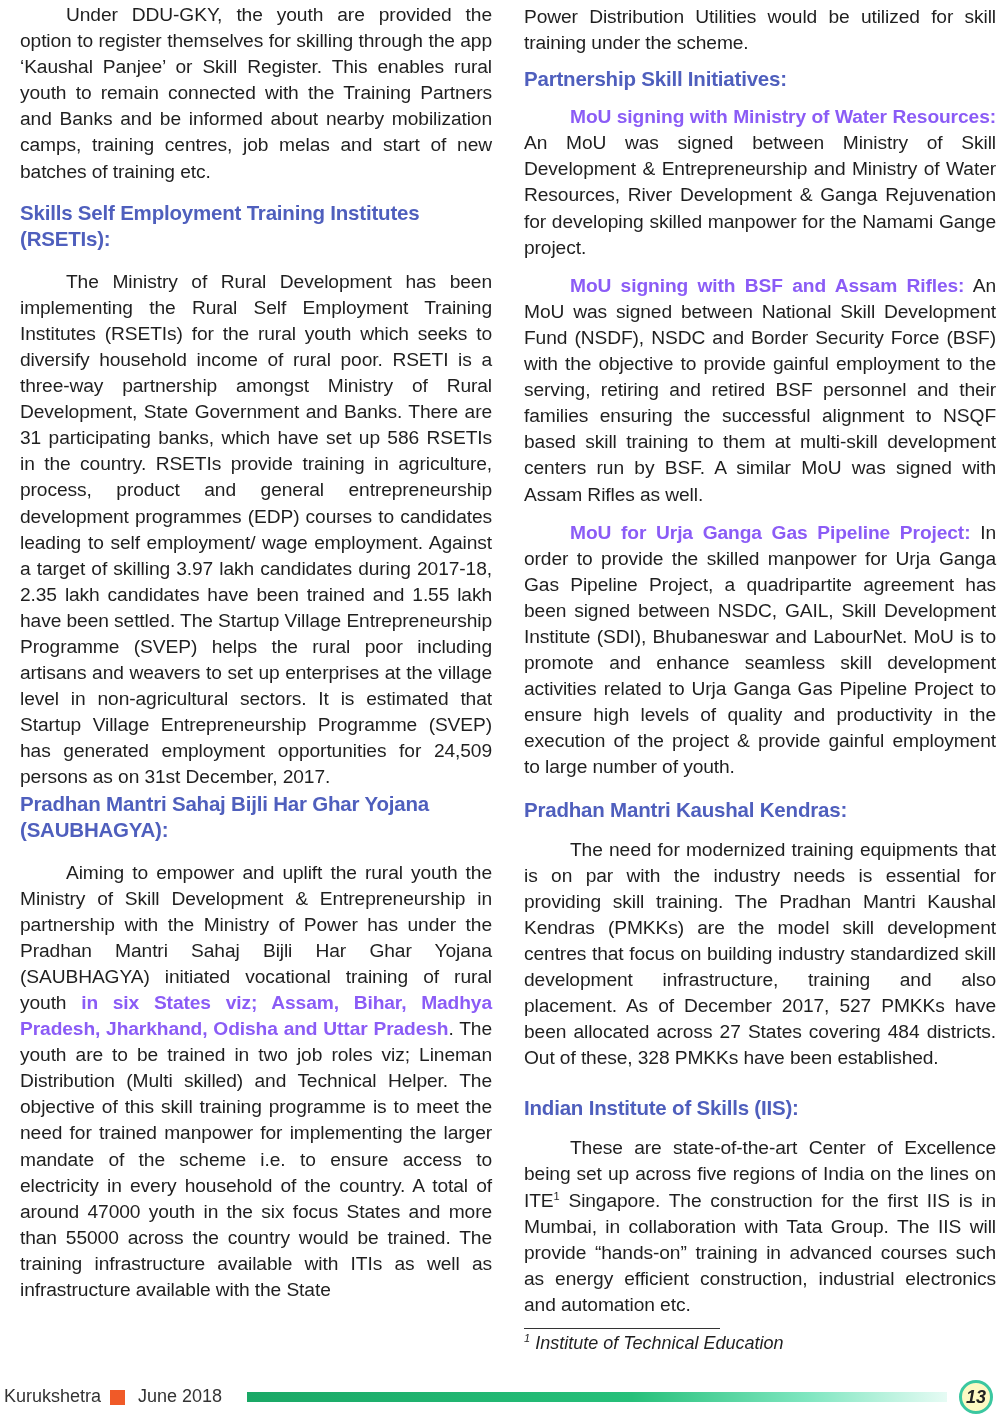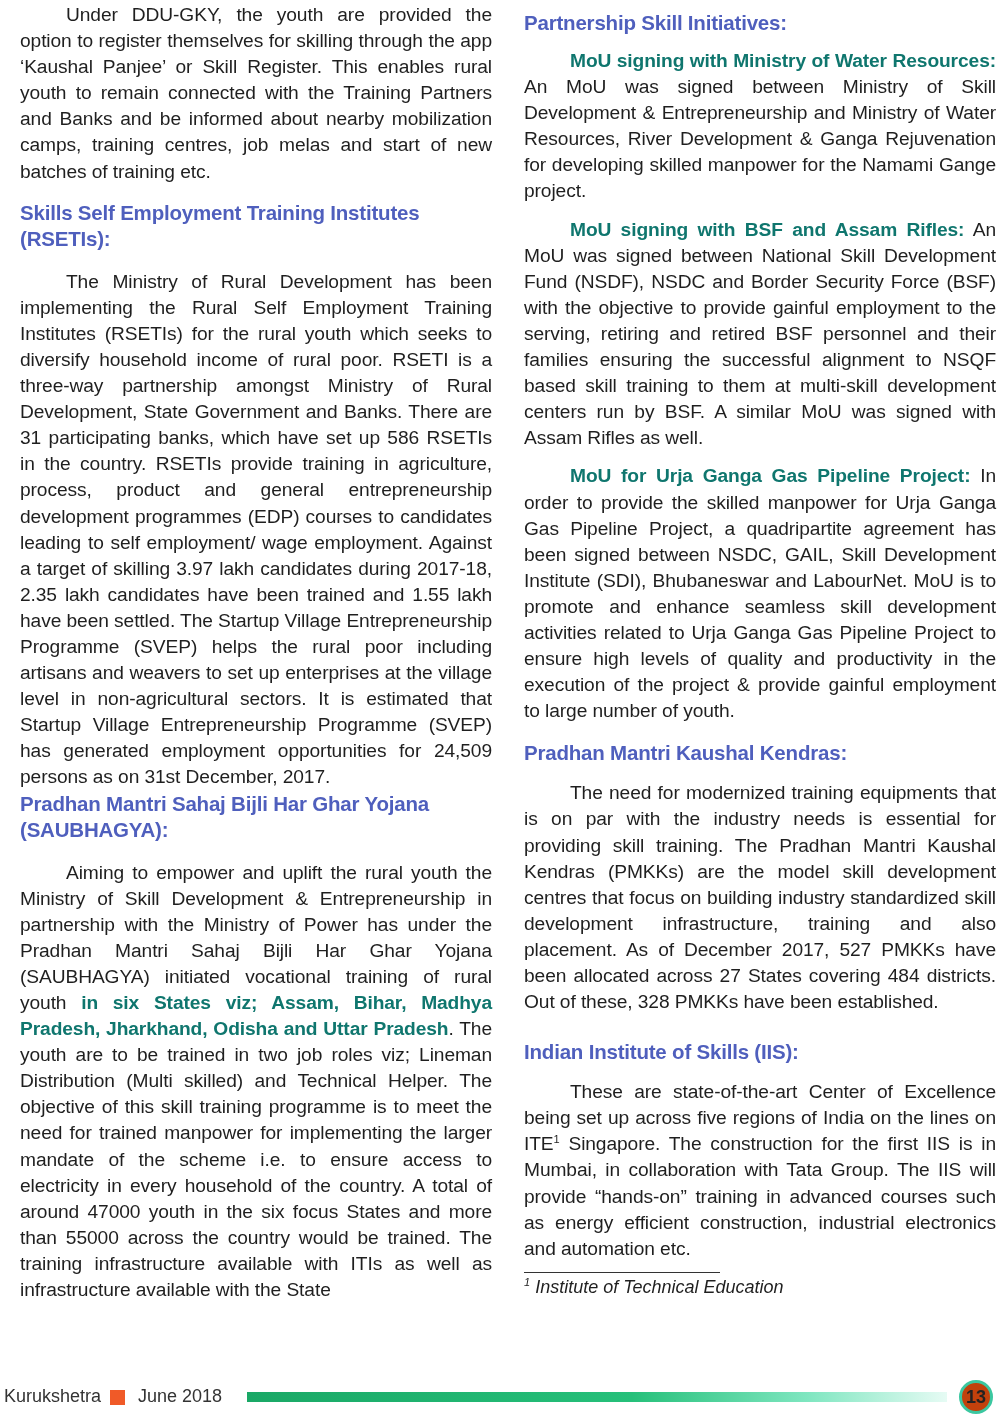--- a/index.html
+++ b/index.html
@@ -4,46 +4,47 @@
 <style>
   html, body { margin: 0; padding: 0; }
   body { width: 1000px; height: 1415px; background: #ffffff; position: relative; overflow: hidden;
          font-family: "Liberation Sans", "DejaVu Sans", sans-serif; color: #1f1f1f; }
   .col { position: absolute; top: 0; width: 472px; }
   .col.left { left: 20px; }
   .col.right { left: 524px; }
   p { margin: 0; font-size: 19.2px; line-height: 26.1px; text-align: justify; letter-spacing: -0.1px; }
   p.indent { text-indent: 46px; }
   h2 { margin: 0; color: #4f5fbd; font-size: 20.5px; line-height: 26px; font-weight: bold; letter-spacing: -0.2px; }
-  b { font-weight: bold; color: #0f766e; }
+  b { font-weight: bold; color: #8b5cf6; }
   sup { font-size: 11px; line-height: 0; }
   .footnote-rule { width: 196px; border-top: 1.5px solid #333; margin-top: 10px; }
   .footnote { font-style: italic; font-size: 18px; line-height: 24px; margin-top: 2px; }
   .footer { position: absolute; left: 0; top: 1382px; width: 1000px; height: 33px; }
   .footer .mag { position: absolute; left: 4px; top: 4px; font-size: 18px; color: #333; }
   .footer .sq { position: absolute; left: 110px; top: 8px; width: 15px; height: 15px; background: #f05a28; }
   .footer .date { position: absolute; left: 138px; top: 4px; font-size: 18px; color: #333; }
   .footer .bar { position: absolute; left: 247px; top: 10px; width: 700px; height: 10px;
                  background: linear-gradient(90deg, #1aa866 0%, #26c07a 55%, #7fe6c0 80%, #e6fbf4 100%); }
   .footer .pg { position: absolute; left: 959px; top: -2px; width: 34px; height: 34px; border-radius: 50%;
-                border: 3px solid #3bc7a0; box-sizing: border-box; background: #c2410c;
-                font-size: 18px; font-weight: bold; color: #222; text-align: center; line-height: 28px; }
+                border: 3px solid #3bc7a0; box-sizing: border-box; background: #fef9c3;
+                font-size: 18px; font-weight: bold; color: #222; text-align: center; line-height: 28px; font-style: italic; }
 </style>
 </head>
 <body>
 
 <div class="col left">
   <p class="indent" style="margin-top:2px">Under DDU-GKY, the youth are provided the option to register themselves for skilling through the app ‘Kaushal Panjee’ or Skill Register. This enables rural youth to remain connected with the Training Partners and Banks and be informed about nearby mobilization camps, training centres, job melas and start of new batches of training etc.</p>
   <h2 style="margin-top:15px">Skills Self Employment Training Institutes (RSETIs):</h2>
   <p class="indent" style="margin-top:17px">The Ministry of Rural Development has been implementing the Rural Self Employment Training Institutes (RSETIs) for the rural youth which seeks to diversify household income of rural poor. RSETI is a three-way partnership amongst Ministry of Rural Development, State Government and Banks. There are 31 participating banks, which have set up 586 RSETIs in the country. RSETIs provide training in agriculture, process, product and general entrepreneurship development programmes (EDP) courses to candidates leading to self employment/ wage employment. Against a target of skilling 3.97 lakh candidates during 2017-18, 2.35 lakh candidates have been trained and 1.55 lakh have been settled. The Startup Village Entrepreneurship Programme (SVEP) helps the rural poor including artisans and weavers to set up enterprises at the village level in non-agricultural sectors. It is estimated that Startup Village Entrepreneurship Programme (SVEP) has generated employment opportunities for 24,509 persons as on 31st December, 2017.</p>
   <h2 style="">Pradhan Mantri Sahaj Bijli Har Ghar Yojana (SAUBHAGYA):</h2>
   <p class="indent" style="margin-top:17px"><span>Aiming to empower and uplift the rural youth the Ministry of Skill Development &amp; Entrepreneurship in partnership with the Ministry of Power has under the Pradhan Mantri Sahaj Bijli Har Ghar Yojana (SAUBHAGYA) initiated vocational training of rural youth </span><b>in six States viz; Assam, Bihar, Madhya Pradesh, Jharkhand, Odisha and Uttar Pradesh</b><span>.  The youth are to be trained in two job roles viz; Lineman Distribution (Multi skilled) and Technical Helper. The objective of this skill training programme is to meet the need for trained manpower for implementing the larger mandate of the scheme i.e. to ensure access to electricity in every household of the country. A total of around 47000 youth in the six focus States and more than 55000 across the country would be trained. The training infrastructure available with ITIs as well as infrastructure available with the State</span></p>
 </div>
 
 <div class="col right">
+  <p style="margin-top:4px">Power Distribution Utilities would be utilized for skill training under the scheme.</p>
   <h2 style="margin-top:10px">Partnership Skill Initiatives:</h2>
   <p class="indent" style="margin-top:12px"><b>MoU signing with Ministry of Water Resources:</b><span> An MoU was signed between Ministry of Skill Development &amp; Entrepreneurship and Ministry of Water Resources, River Development &amp; Ganga Rejuvenation for developing skilled manpower for the Namami Gange project.</span></p>
   <p class="indent" style="margin-top:12px"><b>MoU signing with BSF and Assam Rifles:</b><span> An MoU was signed between National Skill Development Fund (NSDF), NSDC and Border Security Force (BSF) with the objective to provide gainful employment to the serving, retiring and retired BSF personnel and their families ensuring the successful alignment to NSQF based skill training to them at multi-skill development centers run by BSF.  A similar MoU was signed with Assam Rifles as well.</span></p>
   <p class="indent" style="margin-top:12px"><b>MoU for Urja Ganga Gas Pipeline Project:</b><span> In order to provide the skilled manpower for Urja Ganga Gas Pipeline Project, a quadripartite agreement has been signed between NSDC, GAIL, Skill Development Institute (SDI), Bhubaneswar and LabourNet. MoU is to promote and enhance seamless skill development activities related to Urja Ganga Gas Pipeline Project to ensure high levels of quality and productivity in the execution of the project &amp; provide gainful employment to large number of youth.</span></p>
   <h2 style="margin-top:16px">Pradhan Mantri Kaushal Kendras:</h2>
   <p class="indent" style="margin-top:14px">The need for modernized training equipments that is on par with the industry needs is essential for providing skill training. The Pradhan Mantri Kaushal Kendras (PMKKs) are the model skill development centres that focus on building industry standardized skill development infrastructure, training and also placement. As of December 2017, 527 PMKKs have been allocated across 27 States covering 484 districts. Out of these, 328 PMKKs have been established.</p>
   <h2 style="margin-top:24px">Indian Institute of Skills (IIS):</h2>
   <p class="indent" style="margin-top:14px"><span>These are state-of-the-art Center of Excellence being set up across five regions of India on the lines on ITE</span><sup>1</sup><span> Singapore. The construction for the first IIS is in Mumbai, in collaboration with Tata Group. The IIS will provide “hands-on” training in advanced courses such as energy efficient construction, industrial electronics and automation etc.</span></p>
   <div class="footnote-rule"></div>
   <div class="footnote"><sup>1</sup><span> Institute of Technical Education</span></div>

